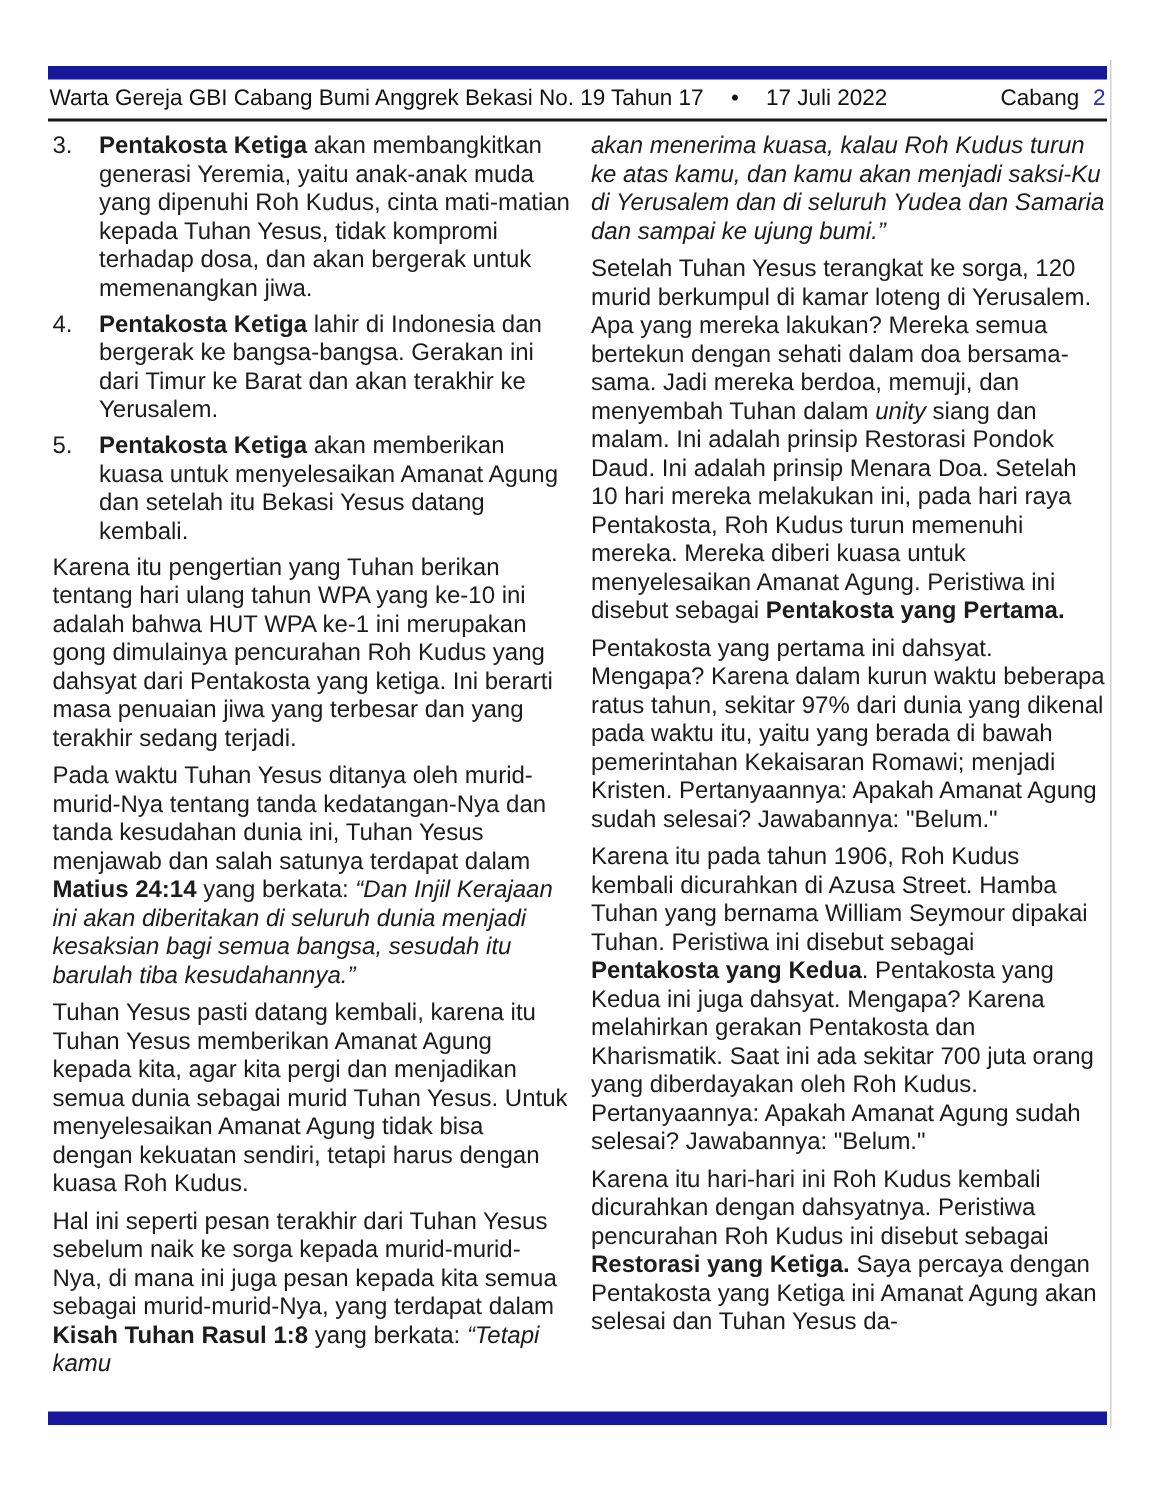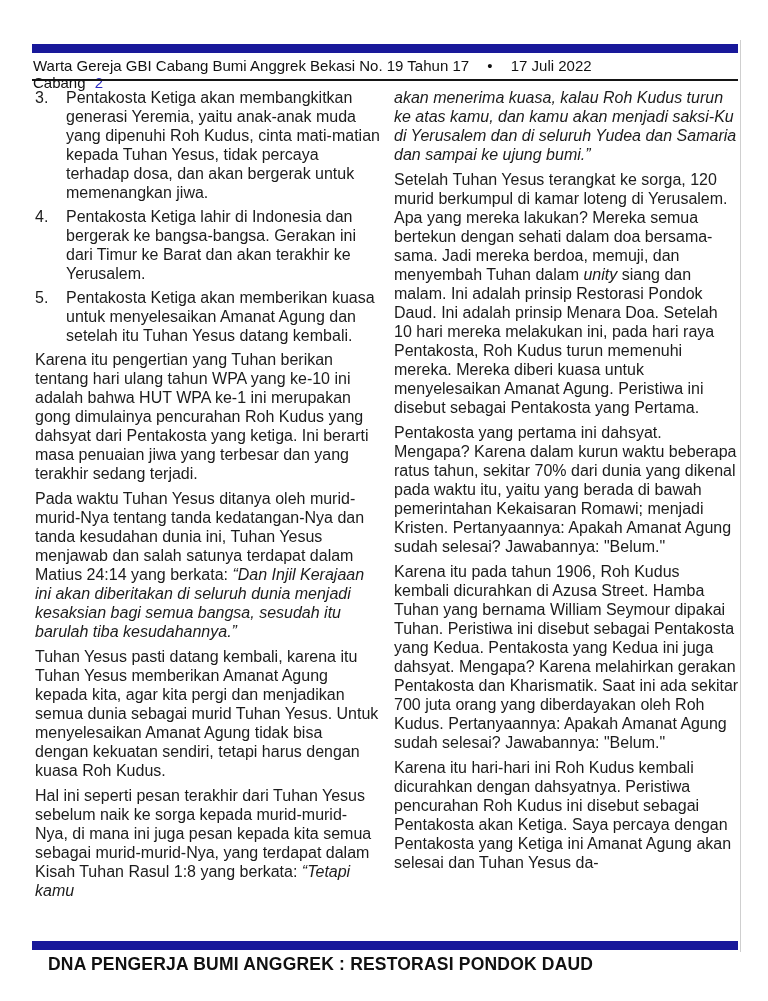--- a/index.html
+++ b/index.html
@@ -11,42 +11,42 @@
   }
   .page { position: relative; width: 768px; height: 1001px; background: #fff; }
 
   .top-bar {
     position: absolute; left: 32px; top: 44px;
     width: 706px; height: 9px; background: #18189a;
   }
   .header-row {
     position: absolute; left: 33px; top: 57px; width: 704px;
     display: flex; justify-content: space-between; align-items: baseline;
-    font-size: 15px; color: #111; flex-direction: column;
+    font-size: 15px; color: #111;
   }
   .header-left span { display: inline-block; }
   .header-sep { margin: 0 14px; }
   .page-num { color: #2a2ac0; margin-left: 5px; }
   .header-rule {
     position: absolute; left: 32px; top: 79px;
     width: 706px; height: 2px; background: #151515;
   }
 
   .columns {
     position: absolute; left: 35px; top: 88px; width: 705px;
     display: flex; gap: 14px;
     color: #1c1c1c;
     font-size: 16px; line-height: 19px;
   }
   .col { width: 345px; }
   .col p { margin: 0 0 6px 0; }
   .list-item { display: flex; margin: 0 0 5px 0; }
   .list-item .num { width: 31px; flex-shrink: 0; }
   .list-item .li-text { flex: 1; }
-  .b { font-weight: 400; }
+  .b { font-weight: 700; }
   .i { font-style: italic; }
 
   .footer-bar {
     position: absolute; left: 32px; top: 941px;
     width: 706px; height: 9px; background: #18189a;
   }
   .footer-text {
     position: absolute; left: 48px; top: 954px;
     font-size: 17.5px; font-weight: 700; color: #111;
     letter-spacing: 0.2px;
@@ -75,44 +75,43 @@
     </div>
   </div>
 
   <div class="header-rule"></div>
 
   <div class="columns">
 
     <div class="col">
       <div class="list-item">
         <span class="num">3.</span>
-        <span class="li-text"><span class="b">Pentakosta Ketiga</span><span> akan membangkitkan generasi Yeremia, yaitu anak-anak muda yang dipenuhi Roh Kudus, cinta mati-matian kepada Tuhan Yesus, tidak percaya terhadap dosa, dan akan bergerak untuk memenangkan jiwa.</span></span>
+        <span class="li-text"><span class="b">Pentakosta Ketiga</span><span> akan membangkitkan generasi Yeremia, yaitu anak-anak muda yang dipenuhi Roh Kudus, cinta mati-matian kepada Tuhan Yesus, tidak kompromi terhadap dosa, dan akan bergerak untuk memenangkan jiwa.</span></span>
       </div>
       <div class="list-item">
         <span class="num">4.</span>
         <span class="li-text"><span class="b">Pentakosta Ketiga</span><span> lahir di Indonesia dan bergerak ke bangsa-bangsa. Gerakan ini dari Timur ke Barat dan akan terakhir ke Yerusalem.</span></span>
       </div>
       <div class="list-item">
         <span class="num">5.</span>
-        <span class="li-text"><span class="b">Pentakosta Ketiga</span><span> akan memberikan kuasa untuk menyelesaikan Amanat Agung dan setelah itu Tuhan Yesus datang kembali.</span></span>
+        <span class="li-text"><span class="b">Pentakosta Ketiga</span><span> akan memberikan kuasa untuk menyelesaikan Amanat Agung dan setelah itu Bekasi Yesus datang kembali.</span></span>
       </div>
       <p><span>Karena itu pengertian yang Tuhan berikan tentang hari ulang tahun WPA yang ke-10 ini adalah bahwa HUT WPA ke-1 ini merupakan gong dimulainya pencurahan Roh Kudus yang dahsyat dari Pentakosta yang ketiga. Ini berarti masa penuaian jiwa yang terbesar dan yang terakhir sedang terjadi.</span></p>
       <p><span>Pada waktu Tuhan Yesus ditanya oleh murid-murid-Nya tentang tanda kedatangan-Nya dan tanda kesudahan dunia ini, Tuhan Yesus menjawab dan salah satunya terdapat dalam </span><span class="b">Matius 24:14</span><span> yang berkata: </span><span class="i">“Dan Injil Kerajaan ini akan diberitakan di seluruh dunia menjadi kesaksian bagi semua bangsa, sesudah itu barulah tiba kesudahannya.”</span></p>
       <p><span>Tuhan Yesus pasti datang kembali, karena itu Tuhan Yesus memberikan Amanat Agung kepada kita, agar kita pergi dan menjadikan semua dunia sebagai murid Tuhan Yesus. Untuk menyelesaikan Amanat Agung tidak bisa dengan kekuatan sendiri, tetapi harus dengan kuasa Roh Kudus.</span></p>
       <p><span>Hal ini seperti pesan terakhir dari Tuhan Yesus sebelum naik ke sorga kepada murid-murid-Nya, di mana ini juga pesan kepada kita semua sebagai murid-murid-Nya, yang terdapat dalam </span><span class="b">Kisah Tuhan Rasul 1:8</span><span> yang berkata: </span><span class="i">“Tetapi kamu</span></p>
     </div>
 
     <div class="col">
       <p><span class="i">akan menerima kuasa, kalau Roh Kudus turun ke atas kamu,  dan kamu akan menjadi saksi-Ku di Yerusalem dan di seluruh Yudea  dan Samaria dan sampai ke ujung bumi.”</span></p>
       <p><span>Setelah Tuhan Yesus terangkat ke sorga, 120 murid berkumpul di kamar loteng di Yerusalem. Apa yang mereka lakukan? Mereka semua bertekun dengan sehati dalam doa bersama-sama. Jadi mereka berdoa, memuji, dan menyembah Tuhan dalam </span><span class="i">unity</span><span> siang dan malam. Ini adalah prinsip Restorasi Pondok Daud. Ini adalah prinsip Menara Doa. Setelah 10 hari mereka melakukan ini, pada hari raya Pentakosta, Roh Kudus turun memenuhi mereka. Mereka diberi kuasa untuk menyelesaikan Amanat Agung. Peristiwa ini disebut sebagai </span><span class="b">Pentakosta yang Pertama.</span></p>
-      <p><span>Pentakosta yang pertama ini dahsyat. Mengapa? Karena dalam kurun waktu beberapa ratus tahun, sekitar 70% dari dunia yang dikenal pada waktu itu, yaitu yang berada di bawah pemerintahan Kekaisaran Romawi; menjadi Kristen. Pertanyaannya: Apakah Amanat Agung sudah selesai? Jawabannya: "Belum."</span></p>
+      <p><span>Pentakosta yang pertama ini dahsyat. Mengapa? Karena dalam kurun waktu beberapa ratus tahun, sekitar 97% dari dunia yang dikenal pada waktu itu, yaitu yang berada di bawah pemerintahan Kekaisaran Romawi; menjadi Kristen. Pertanyaannya: Apakah Amanat Agung sudah selesai? Jawabannya: "Belum."</span></p>
       <p><span>Karena itu pada tahun 1906, Roh Kudus kembali dicurahkan di Azusa Street. Hamba Tuhan yang bernama William Seymour dipakai Tuhan. Peristiwa ini disebut sebagai </span><span class="b">Pentakosta yang Kedua</span><span>. Pentakosta yang Kedua ini juga dahsyat. Mengapa? Karena melahirkan gerakan Pentakosta dan Kharismatik. Saat ini ada sekitar 700 juta orang yang diberdayakan oleh Roh Kudus. Pertanyaannya: Apakah Amanat Agung sudah selesai? Jawabannya: "Belum."</span></p>
-      <p><span>Karena itu hari-hari ini Roh Kudus kembali dicurahkan dengan dahsyatnya. Peristiwa pencurahan Roh Kudus ini disebut sebagai </span><span class="b">Pentakosta akan Ketiga.</span><span> Saya percaya dengan Pentakosta yang Ketiga ini Amanat Agung akan selesai dan Tuhan Yesus da-</span></p>
+      <p><span>Karena itu hari-hari ini Roh Kudus kembali dicurahkan dengan dahsyatnya. Peristiwa pencurahan Roh Kudus ini disebut sebagai </span><span class="b">Restorasi yang Ketiga.</span><span> Saya percaya dengan Pentakosta yang Ketiga ini Amanat Agung akan selesai dan Tuhan Yesus da-</span></p>
     </div>
 
   </div>
 
   <div class="footer-bar"></div>
-  <div class="footer-text">DNA PENGERJA BUMI ANGGREK : RESTORASI PONDOK DAUD</div>
 
   <div class="edge-line"></div>
 
 </div>
 
 </body></html>

